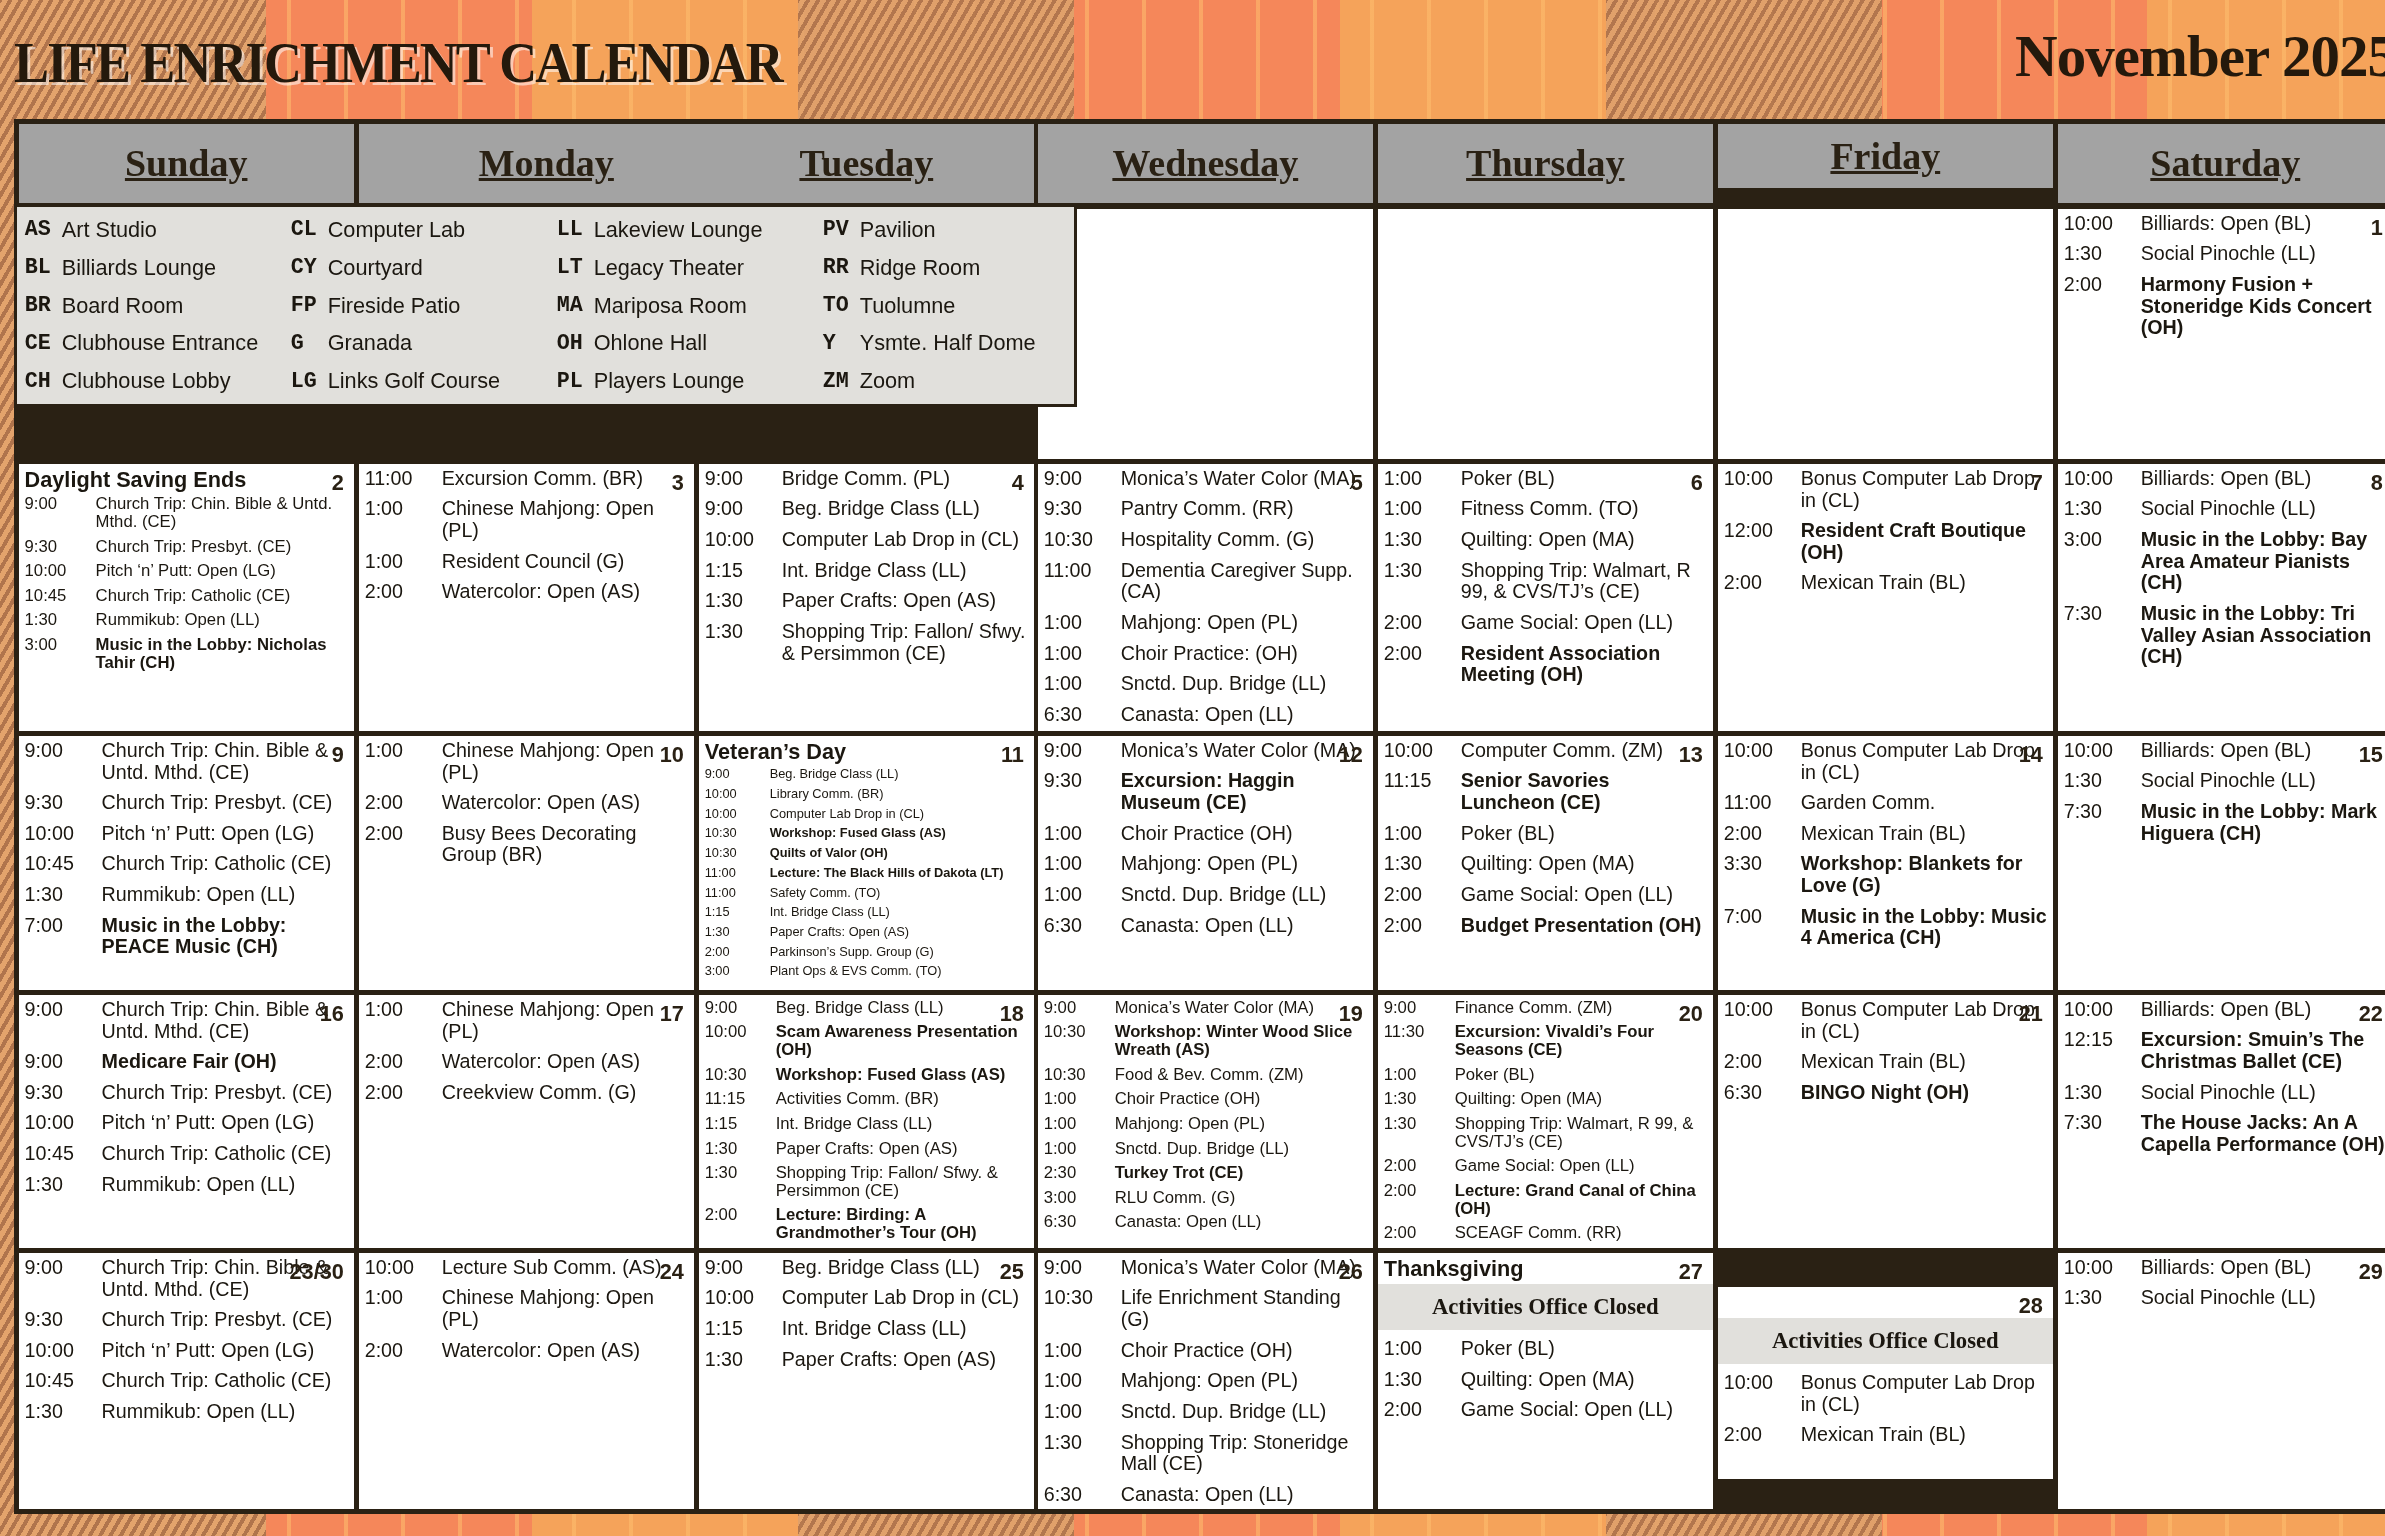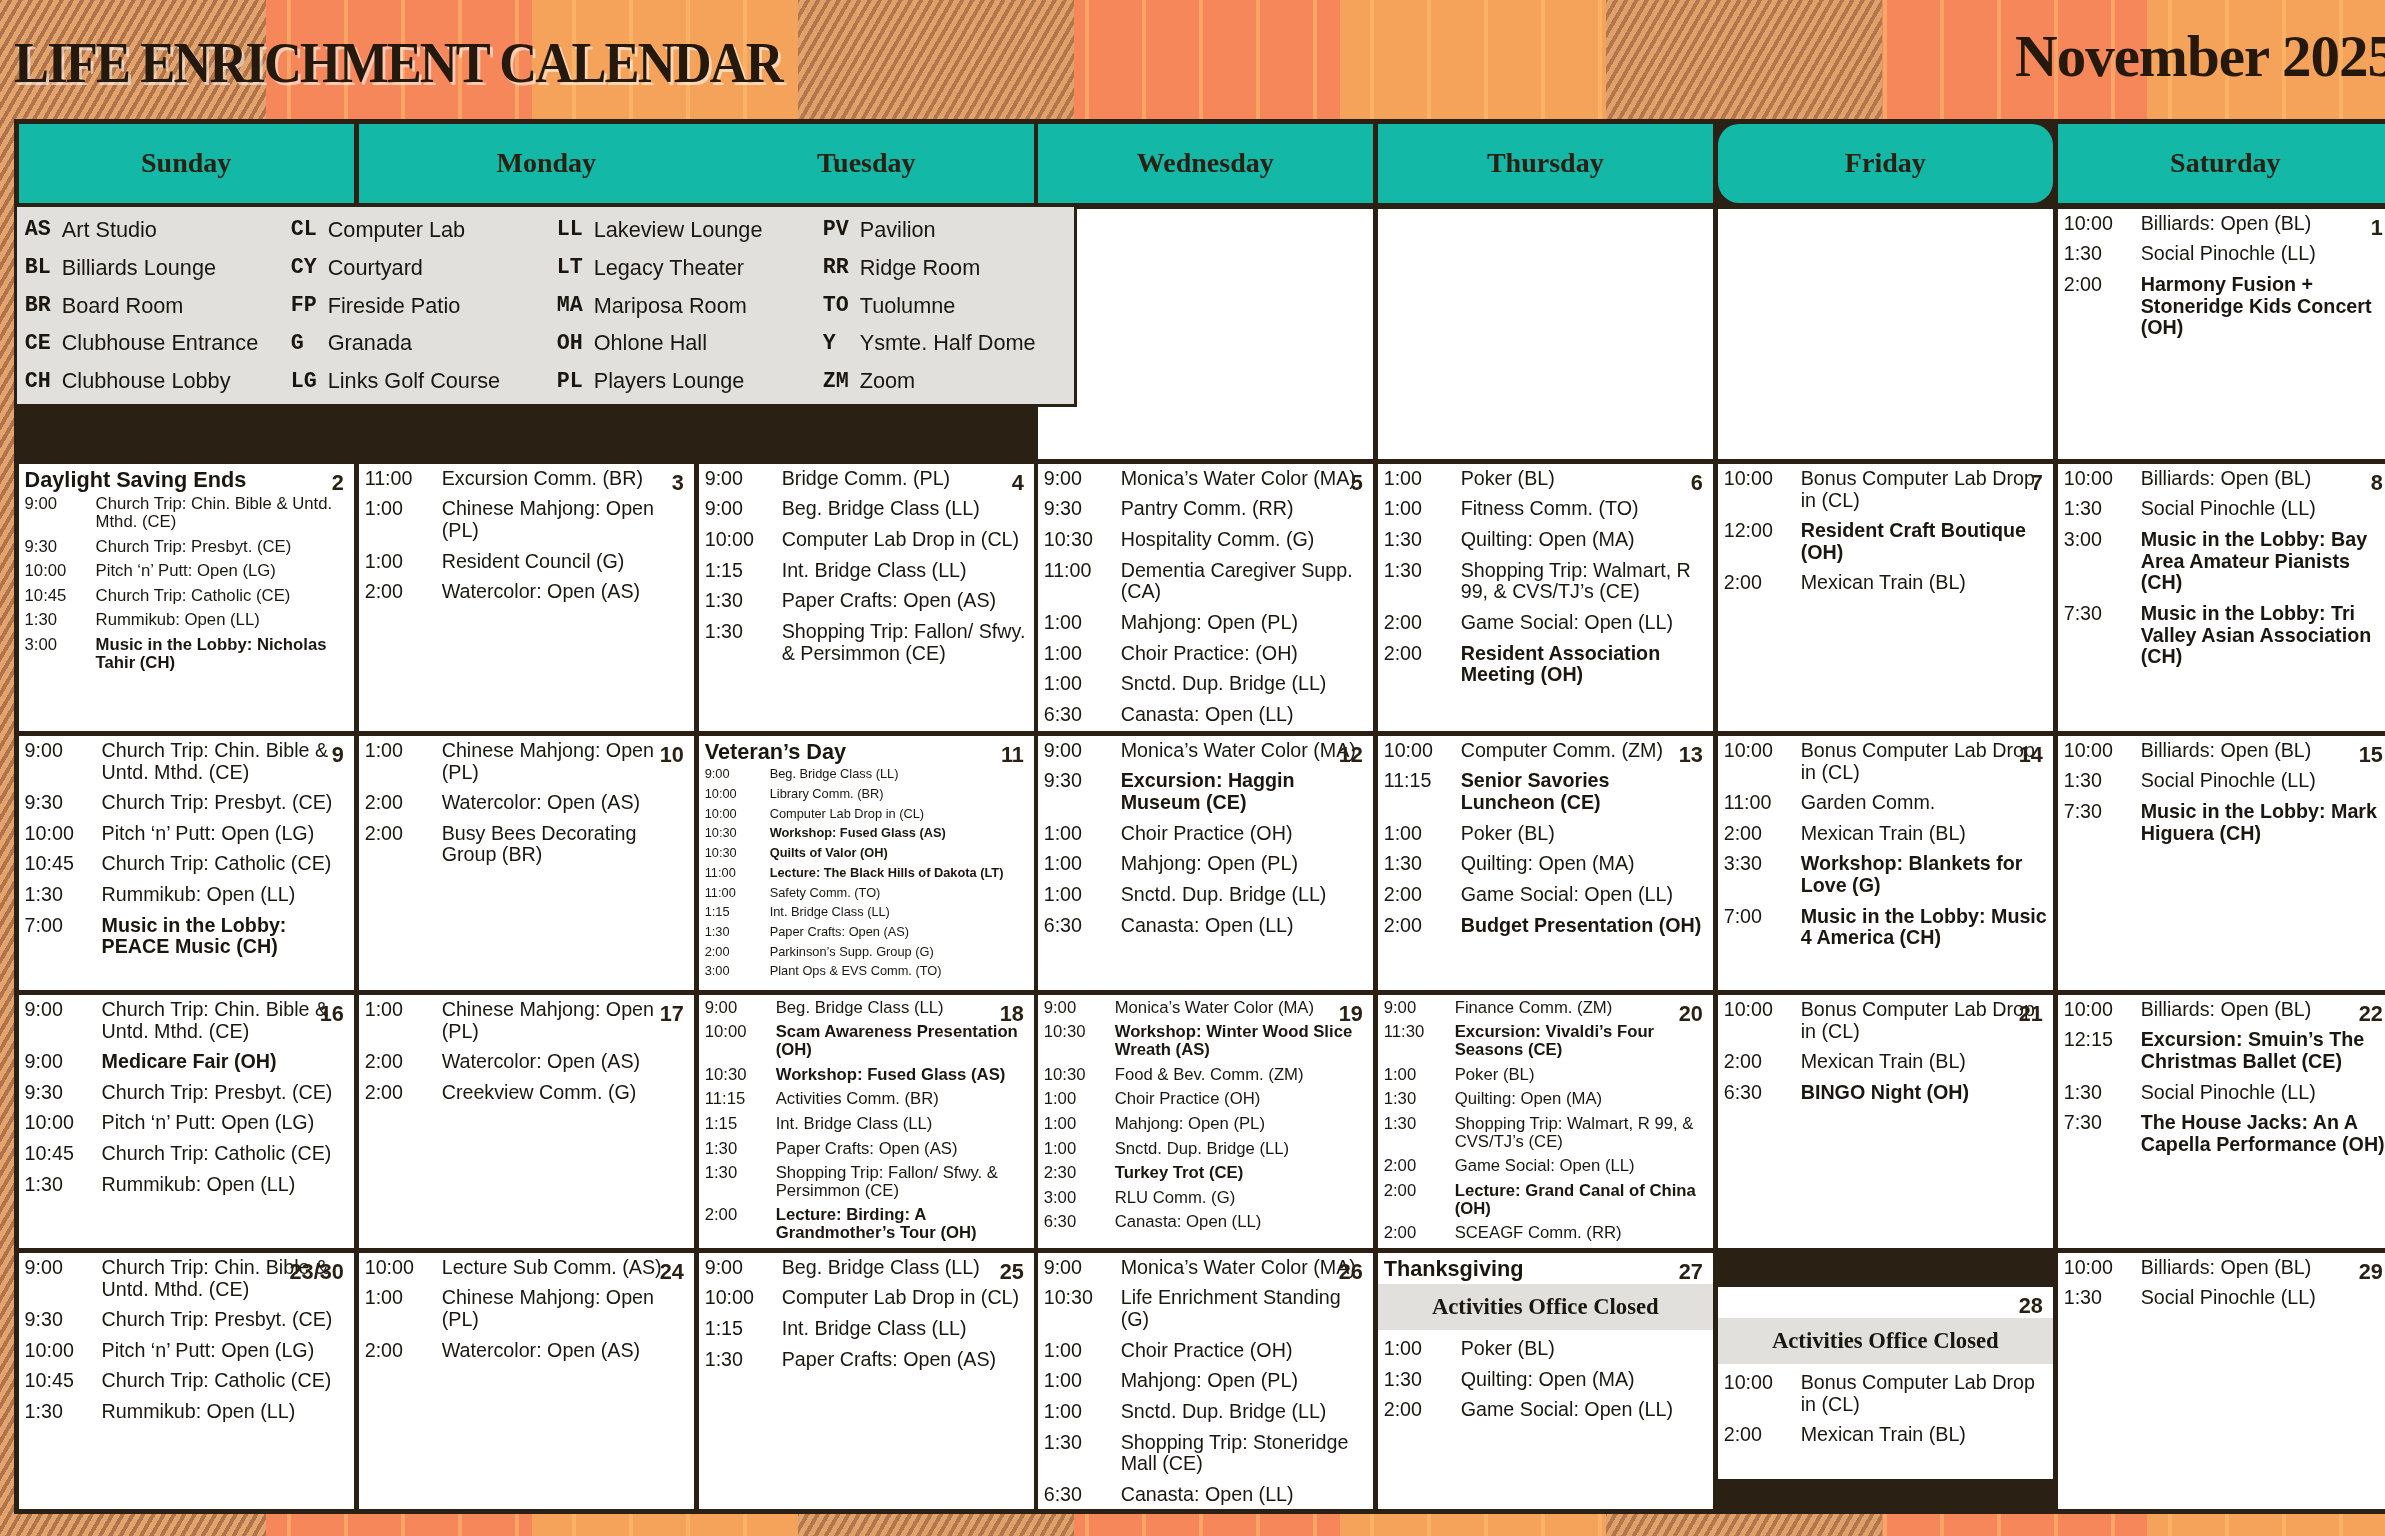--- a/index.html
+++ b/index.html
@@ -14,22 +14,22 @@
         #c8895a 1606px 1881px, #f5875a 1881px 2147px, #f5a35a 2147px 2386px);
   }
   .hatch{position:absolute;top:0;bottom:0;
     background:repeating-linear-gradient(-60deg,#b0744c 0 3.9px,#e3a36c 3.9px 8.9px);}
   .title{position:absolute;left:13.8px;top:29.6px;font-family:"Liberation Serif","DejaVu Serif",serif;
     font-weight:bold;font-size:57px;letter-spacing:-2px;transform:scaleX(.92);transform-origin:left;
     text-shadow:3px 3px 0 rgba(255,255,255,.55);color:#24190c;}
   .month{position:absolute;right:-9.9px;top:21.7px;font-family:"Liberation Serif","DejaVu Serif",serif;
     font-weight:bold;font-size:59px;color:#24190c;letter-spacing:-1px;}
   .cal{position:absolute;left:13.8px;top:119px;width:2394px;height:1395px;background:#2a2114;}
-  .hdr{position:absolute;top:0;height:85px;background:#14b8a6;display:flex;align-items:center;justify-content:center;
-    font-family:"Liberation Serif","DejaVu Serif",serif;font-weight:bold;font-size:28px;color:#2a2114;}
+  .hdr{position:absolute;top:0;height:85px;background:#a3a3a3;display:flex;align-items:center;justify-content:center;
+    font-family:"Liberation Serif","DejaVu Serif",serif;font-weight:bold;font-size:38px;color:#2a2114;text-decoration:underline;}
   .cell{position:absolute;background:#fff;overflow:hidden;box-sizing:border-box;padding:3.9px 5.9px;}
   .dnum{position:absolute;right:9.9px;top:5.9px;font-weight:bold;font-size:21.7px;color:#2a2114;}
   .ev{display:flex;font-size:19.7px;line-height:21.7px;margin-bottom:8.9px;}
   .ev .t{flex:0 0 77px;}
   .ev .d{flex:1;}
   .ev.b .d{font-weight:bold;}
   .sm .ev{font-size:16.7px;line-height:17.7px;margin-bottom:6.9px;}
   .sm .ev .t{flex:0 0 71px;}
   .xs .ev{font-size:12.8px;line-height:13.8px;margin-bottom:5.9px;}
   .xs .ev .t{flex:0 0 65px;}
@@ -50,21 +50,21 @@
 
 <div class="title">LIFE ENRICHMENT CALENDAR</div>
 <div class="month">November 2025</div>
 
 <div class="cal" id="cal">
     <div class="hdr" style="left: 4.9px; top: 4.9px; width: 335px; height: 79px;">Sunday</div>
     <div class="hdr" style="left: 345px; top: 4.9px; width: 335px; height: 79px; padding-left: 20px;">Monday</div>
     <div class="hdr" style="left: 685px; top: 4.9px; width: 335px; height: 79px;">Tuesday</div>
     <div class="hdr" style="left: 1024px; top: 4.9px; width: 335px; height: 79px;">Wednesday</div>
     <div class="hdr" style="left: 1364px; top: 4.9px; width: 335px; height: 79px;">Thursday</div>
-    <div class="hdr" style="left: 1704px; top: 4.9px; width: 335px; height: 79px; border-radius: 21px;">Friday</div>
+    <div class="hdr" style="left: 1704px; top: 4.9px; width: 335px; height: 64px;">Friday</div>
     <div class="hdr" style="left: 2044px; top: 4.9px; width: 335px; height: 79px;">Saturday</div>
     <div class="cell" style="left: 1024px; top: 90px; width: 335px; height: 250px;"></div>
     <div class="cell" style="left: 1364px; top: 90px; width: 335px; height: 250px;"></div>
     <div class="cell" style="left: 1704px; top: 90px; width: 335px; height: 250px;"></div>
     <div class="legend">
       <div class="lg">
         <span class="c">AS</span>
         <span>Art Studio</span>
       </div>
       <div class="lg">

